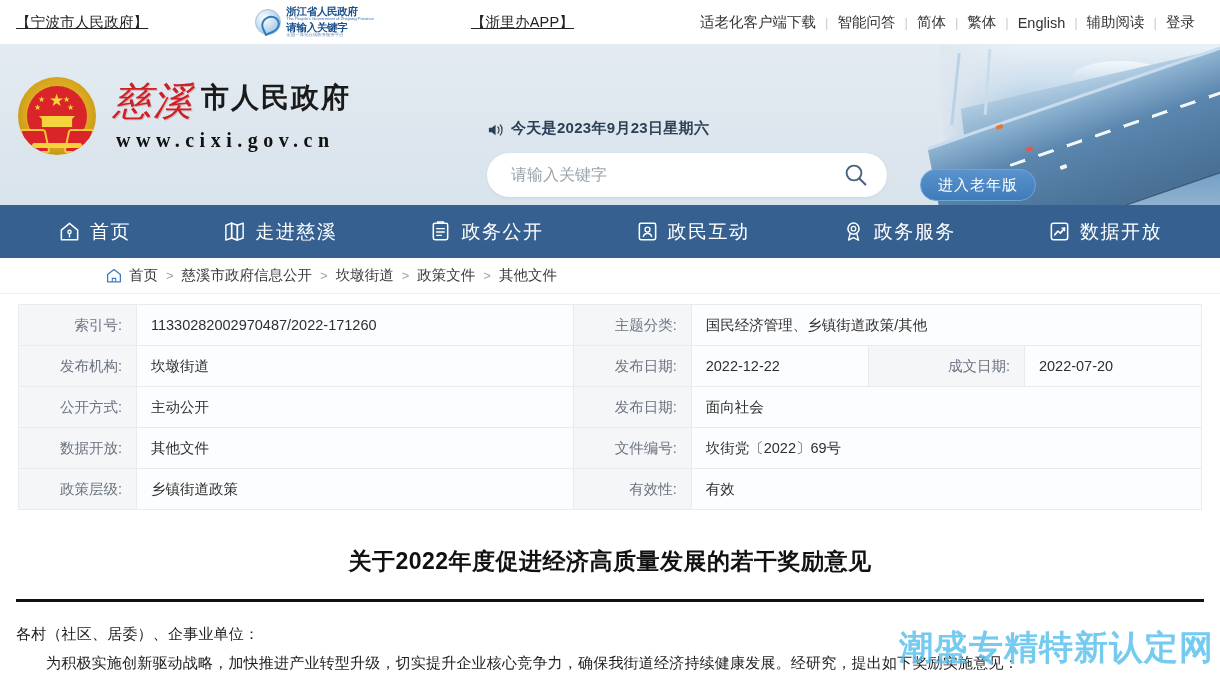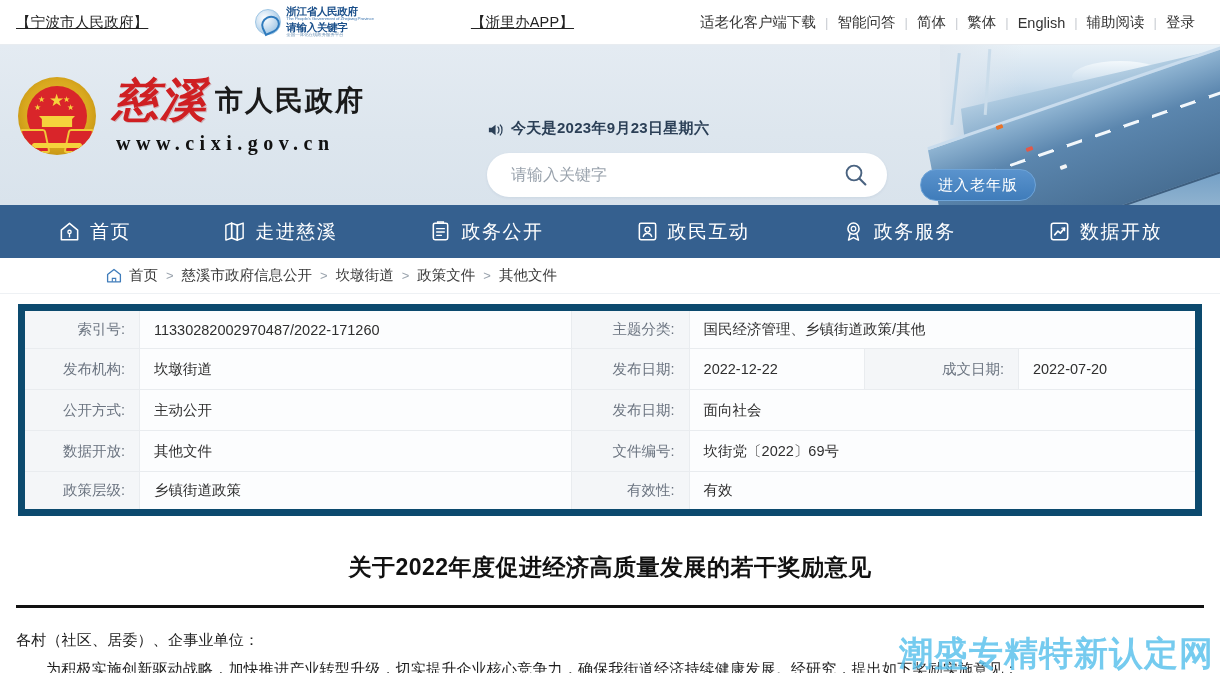--- a/index.html
+++ b/index.html
@@ -139,21 +139,21 @@
   .emblem .cogright { right: 4px; transform: skewX(-12deg); }
   .emblem .band {
     position: absolute; left: 14px; bottom: 7px; width: 50px; height: 5px;
     background: #f5d33c; border-radius: 3px;
   }
 
   .sitename { margin-left: 17px; }
   .sn-row { display: flex; align-items: flex-end; }
   .sn-cx {
     font-family: "Liberation Serif", "DejaVu Serif", serif;
-    font-size: 46px; font-weight: bold; color: #cf1f22;
+    font-size: 39px; font-weight: normal; color: #cf1f22;
     font-style: italic; letter-spacing: 1px; line-height: 1;
     text-shadow: 1px 1px 0 rgba(160,20,20,.25);
   }
   .sn-rest {
     font-family: "DejaVu Sans", sans-serif;
     font-size: 28px; font-weight: bold; color: #1a1a1a;
     letter-spacing: 2px; line-height: 1; margin-left: 8px; margin-bottom: 8px;
   }
   .sn-url {
     font-family: "Liberation Serif", "DejaVu Serif", serif;
@@ -214,21 +214,21 @@
   }
   .crumb-home-icon { width: 16px; height: 15px; margin-right: 7px; flex:none; }
   .crumbbar a {
     font-size: 14.5px; color: #3a3a3a; text-decoration: none; white-space: nowrap;
   }
   .crumbbar .cr-sep { font-size: 13px; color: #9aa3ad; padding: 0 8px; }
 
   
   .infotable {
     margin: 10px 18px 0 18px; width: 1184px;
-    background: #fafbfc; border: 7px solid #0c4a6e;
+    background: #fafbfc; border: 1px solid #0c4a6e;
     border-collapse: collapse;
   }
   .infotable td {
     border: 1px solid #e9ecef;
     font-size: 14.5px; color: #2f2f2f; height: 41px;
     padding: 0 14px; vertical-align: middle;
   }
   .infotable td.lbl {
     color: #6b7480; text-align: right; background: #f4f6f8;
     white-space: nowrap; font-size: 14.5px;

